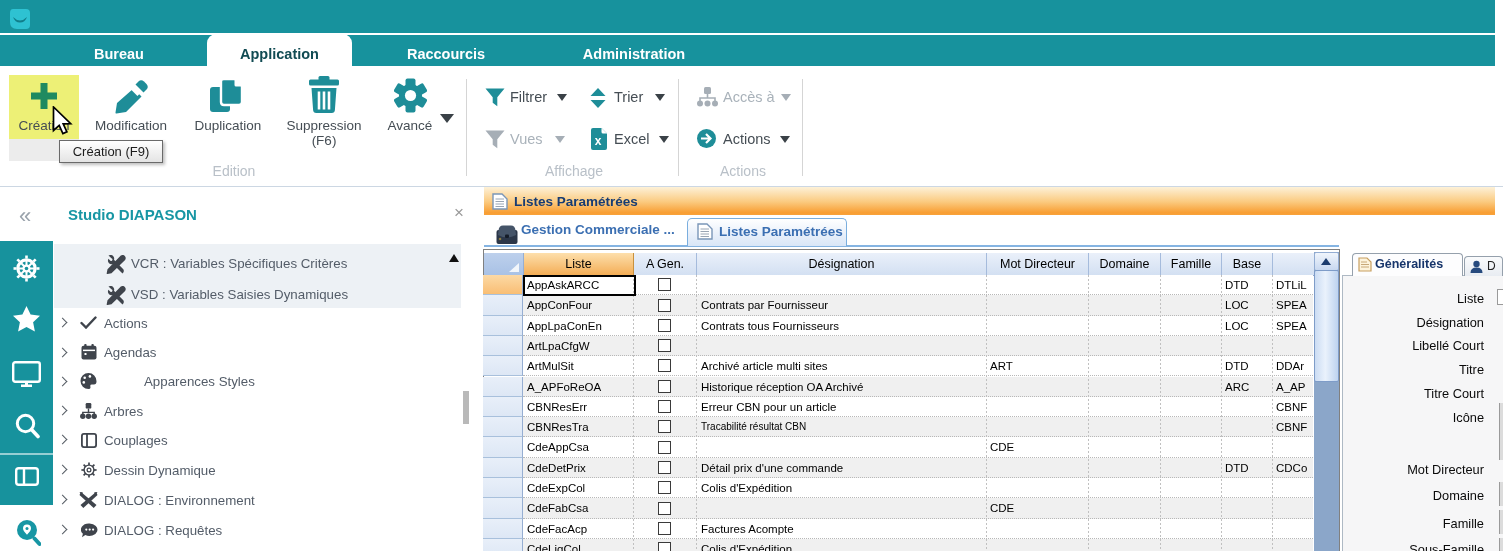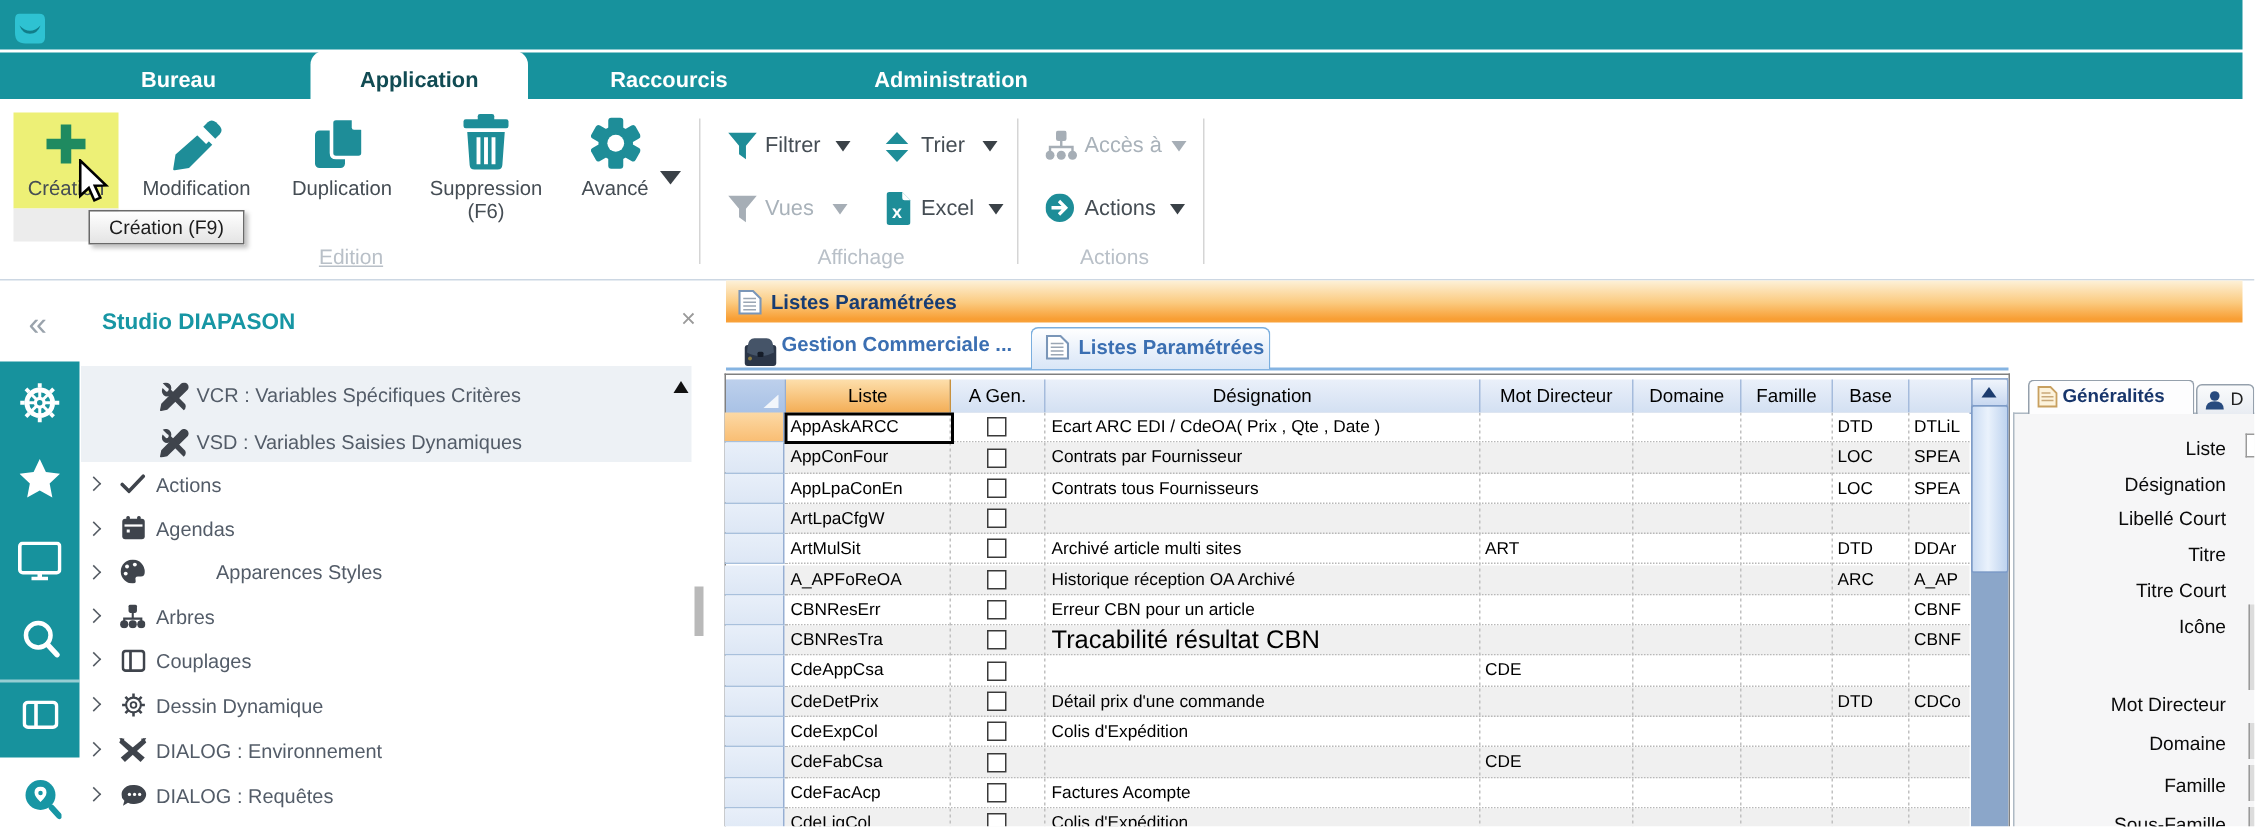--- a/index.html
+++ b/index.html
@@ -76,21 +76,21 @@
 <div class="abs" style="left:4px;top:118px;width:80px;text-align:center;font-size:13.5px;color:#454D54;">Création</div>
 <div class="abs" style="left:91px;top:118px;width:80px;text-align:center;font-size:13.5px;color:#454D54;">Modification</div>
 <div class="abs" style="left:188px;top:118px;width:80px;text-align:center;font-size:13.5px;color:#454D54;">Duplication</div>
 <div class="abs" style="left:283px;top:118px;width:82px;text-align:center;font-size:13.5px;color:#454D54;">Suppression<br>(F6)</div>
 <div class="abs" style="left:379px;top:118px;width:62px;text-align:center;font-size:13.5px;color:#454D54;">Avancé</div>
 
 <div class="abs" style="left:466px;top:79px;width:1px;height:97px;background:#D5D5D5;"></div>
 <div class="abs" style="left:678px;top:79px;width:1px;height:97px;background:#D5D5D5;"></div>
 <div class="abs" style="left:802px;top:79px;width:1px;height:97px;background:#D5D5D5;"></div>
 
-<div class="abs" style="left:184px;top:163px;width:100px;text-align:center;font-size:14px;color:#B9C0C8;text-decoration:underline;">Edition</div>
+<div class="abs" style="left:184px;top:163px;width:100px;text-align:center;font-size:14px;color:#B9C0C8;">Edition</div>
 <div class="abs" style="left:524px;top:163px;width:100px;text-align:center;font-size:14px;color:#B9C0C8;">Affichage</div>
 <div class="abs" style="left:693px;top:163px;width:100px;text-align:center;font-size:14px;color:#B9C0C8;">Actions</div>
 
 <svg class="abs" style="left:485px;top:88px;" width="20" height="19" viewBox="0 0 20 19">
   <path d="M0.5 0.5 h19 l-7.2 8.7 v9 l-4.6-3.4 v-5.6 Z" fill="#1E8D98"></path>
 </svg>
 <div class="abs" style="left:510px;top:89px;font-size:14.5px;color:#454D54;">Filtrer</div>
 <div class="abs" style="left:557px;top:94px;width:0;height:0;border-left:5.5px solid transparent;border-right:5.5px solid transparent;border-top:7px solid #3A4147;"></div>
 <svg class="abs" style="left:590px;top:88px;" width="16" height="20" viewBox="0 0 16 20">
   <path d="M8 0 L15.5 8 H0.5 Z" fill="#1E8D98"></path>
@@ -350,21 +350,20 @@
   <div class="abs" style="left:830px;top:2px;width:25px;height:19px;background:linear-gradient(#F0F5FC,#C8D8F0);border:1px solid #93ADD3;border-radius:2px;"></div>
   <div class="abs" style="left:837px;top:8px;width:0;height:0;border-left:5.5px solid transparent;border-right:5.5px solid transparent;border-bottom:7px solid #1C3C6E;"></div>
   <div class="abs" style="left:830px;top:20px;width:25px;height:112px;background:linear-gradient(90deg,#CBDCF3,#EAF2FC 45%,#BED3EF);border:1px solid #7E9CC8;border-radius:2px;"></div>
  </div>
 </div>
 
 <div class="abs" style="left:483px;top:249px;width:857px;height:302px;overflow:hidden;pointer-events:none;">
 <div class="abs" style="left:40px;top:26.0px;width:790px;height:20.3px;background:#FFFFFF;border-bottom:1px dotted #B8B8B8;"></div>
 <div class="abs" style="left:0;top:26.0px;width:40px;height:20.3px;background:linear-gradient(#FCD9A5,#F9BE74);border-bottom:1px solid #A8C0DC;border-right:1px solid #96AED2;"></div>
 <div class="abs" style="left:44px;top:26.0px;font-size:11.5px;line-height:20.3px;color:#000;">AppAskARCC</div>
-<div class="abs" style="left:218px;top:26.0px;font-size:11.5px;line-height:20.3px;color:#000;">Ecart ARC EDI / CdeOA( Prix , Qte , Date )</div>
 <div class="abs" style="left:742px;top:26.0px;font-size:11.5px;line-height:20.3px;color:#000;">DTD</div>
 <div class="abs" style="left:793px;top:26.0px;font-size:11.5px;line-height:20.3px;color:#000;">DTLiL</div>
 <div class="abs" style="left:175px;top:29.2px;width:13px;height:13px;border:1px solid #3A3A3A;background:#fff;"></div>
 <div class="abs" style="left:40px;top:46.3px;width:790px;height:20.3px;background:#F0F0F0;border-bottom:1px dotted #B8B8B8;"></div>
 <div class="abs" style="left:0;top:46.3px;width:40px;height:20.3px;background:linear-gradient(#E8EFF9,#DDE7F5);border-bottom:1px solid #A8C0DC;border-right:1px solid #96AED2;"></div>
 <div class="abs" style="left:44px;top:46.3px;font-size:11.5px;line-height:20.3px;color:#000;">AppConFour</div>
 <div class="abs" style="left:218px;top:46.3px;font-size:11.5px;line-height:20.3px;color:#000;">Contrats par Fournisseur</div>
 <div class="abs" style="left:742px;top:46.3px;font-size:11.5px;line-height:20.3px;color:#000;">LOC</div>
 <div class="abs" style="left:793px;top:46.3px;font-size:11.5px;line-height:20.3px;color:#000;">SPEA</div>
 <div class="abs" style="left:175px;top:49.5px;width:13px;height:13px;border:1px solid #3A3A3A;background:#fff;"></div>
@@ -396,21 +395,21 @@
 <div class="abs" style="left:175px;top:130.7px;width:13px;height:13px;border:1px solid #3A3A3A;background:#fff;"></div>
 <div class="abs" style="left:40px;top:147.8px;width:790px;height:20.3px;background:#FFFFFF;border-bottom:1px dotted #B8B8B8;"></div>
 <div class="abs" style="left:0;top:147.8px;width:40px;height:20.3px;background:linear-gradient(#E8EFF9,#DDE7F5);border-bottom:1px solid #A8C0DC;border-right:1px solid #96AED2;"></div>
 <div class="abs" style="left:44px;top:147.8px;font-size:11.5px;line-height:20.3px;color:#000;">CBNResErr</div>
 <div class="abs" style="left:218px;top:147.8px;font-size:11.5px;line-height:20.3px;color:#000;">Erreur CBN pour un article</div>
 <div class="abs" style="left:793px;top:147.8px;font-size:11.5px;line-height:20.3px;color:#000;">CBNF</div>
 <div class="abs" style="left:175px;top:151.0px;width:13px;height:13px;border:1px solid #3A3A3A;background:#fff;"></div>
 <div class="abs" style="left:40px;top:168.1px;width:790px;height:20.3px;background:#F0F0F0;border-bottom:1px dotted #B8B8B8;"></div>
 <div class="abs" style="left:0;top:168.1px;width:40px;height:20.3px;background:linear-gradient(#E8EFF9,#DDE7F5);border-bottom:1px solid #A8C0DC;border-right:1px solid #96AED2;"></div>
 <div class="abs" style="left:44px;top:168.1px;font-size:11.5px;line-height:20.3px;color:#000;">CBNResTra</div>
-<div class="abs" style="left:218px;top:168px;font-size:17px;line-height:20.3px;color:#000;">Tracabilité résultat CBN</div>
+<div class="abs" style="left:218px;top:168px;font-size:10px;line-height:20.3px;color:#000;">Tracabilité résultat CBN</div>
 <div class="abs" style="left:793px;top:168.1px;font-size:11.5px;line-height:20.3px;color:#000;">CBNF</div>
 <div class="abs" style="left:175px;top:171.3px;width:13px;height:13px;border:1px solid #3A3A3A;background:#fff;"></div>
 <div class="abs" style="left:40px;top:188.4px;width:790px;height:20.3px;background:#FFFFFF;border-bottom:1px dotted #B8B8B8;"></div>
 <div class="abs" style="left:0;top:188.4px;width:40px;height:20.3px;background:linear-gradient(#E8EFF9,#DDE7F5);border-bottom:1px solid #A8C0DC;border-right:1px solid #96AED2;"></div>
 <div class="abs" style="left:44px;top:188.4px;font-size:11.5px;line-height:20.3px;color:#000;">CdeAppCsa</div>
 <div class="abs" style="left:507px;top:188.4px;font-size:11.5px;line-height:20.3px;color:#000;">CDE</div>
 <div class="abs" style="left:175px;top:191.6px;width:13px;height:13px;border:1px solid #3A3A3A;background:#fff;"></div>
 <div class="abs" style="left:40px;top:208.7px;width:790px;height:20.3px;background:#F0F0F0;border-bottom:1px dotted #B8B8B8;"></div>
 <div class="abs" style="left:0;top:208.7px;width:40px;height:20.3px;background:linear-gradient(#E8EFF9,#DDE7F5);border-bottom:1px solid #A8C0DC;border-right:1px solid #96AED2;"></div>
 <div class="abs" style="left:44px;top:208.7px;font-size:11.5px;line-height:20.3px;color:#000;">CdeDetPrix</div>

